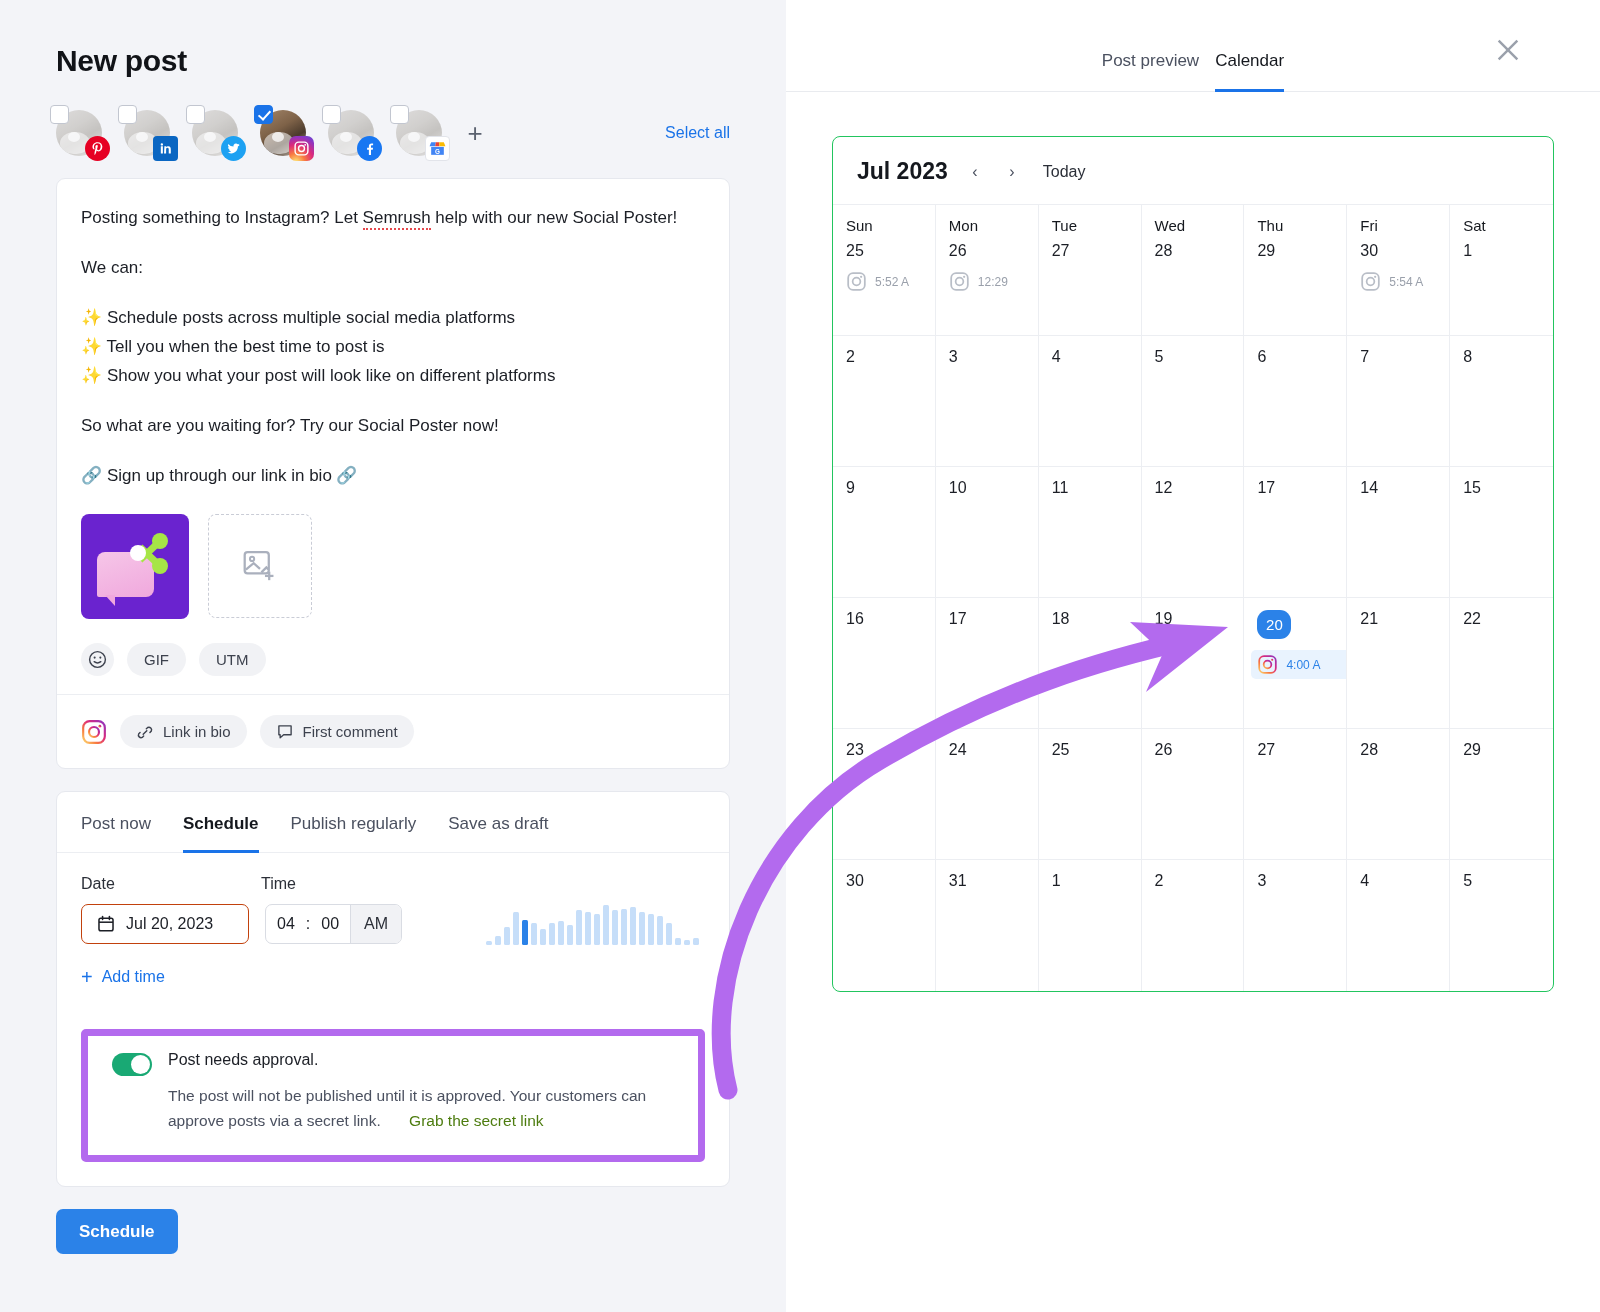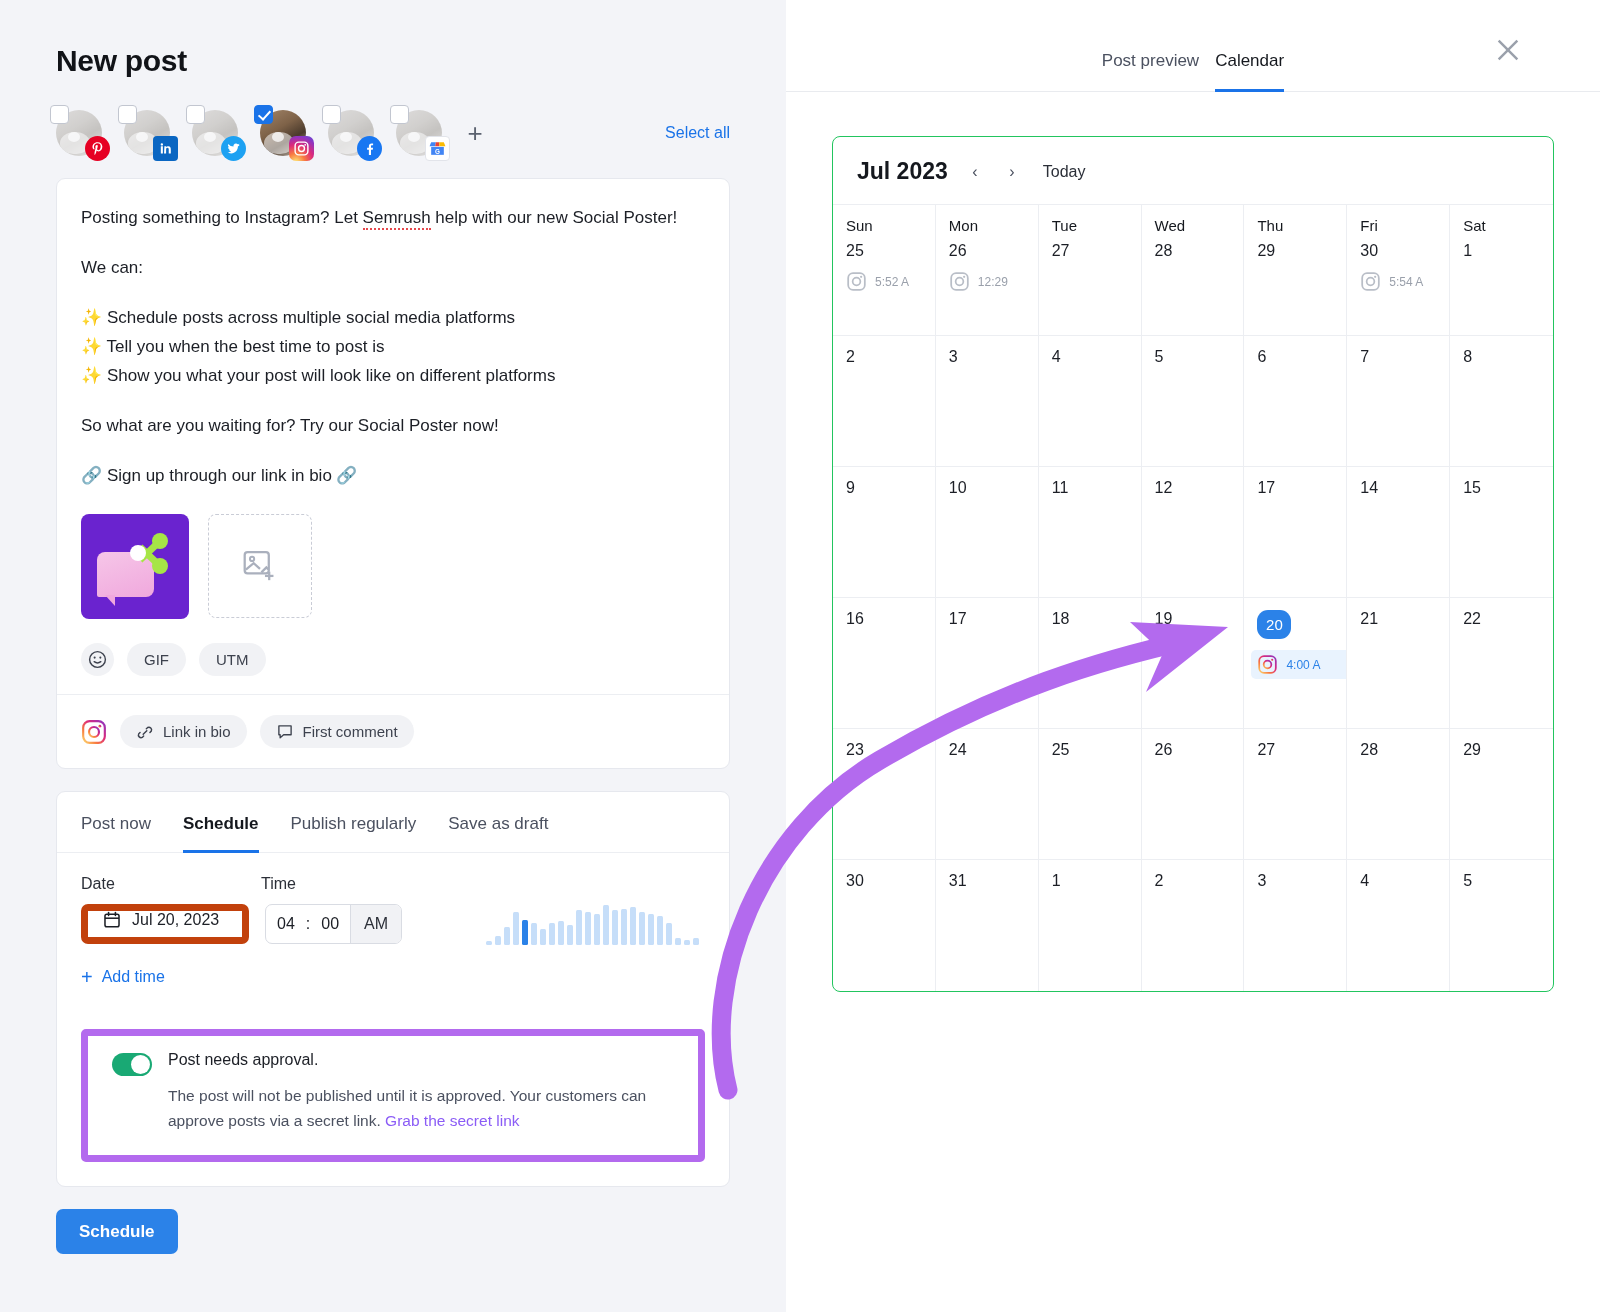--- a/index.html
+++ b/index.html
@@ -129,22 +129,22 @@
     padding:22px 0 16px 0; font-size:17px; color:#4b5160; cursor:pointer;
     border-bottom:3px solid transparent; margin-bottom:-1px;
   }
   .tab.active { color:#15181e; font-weight:bold; border-bottom-color:#1a73e8; }
 
   .sched-body { padding:22px 24px 24px 24px; position:relative; }
   .field-labels { display:flex; gap:0; font-size:16px; color:#2b2f38; margin-bottom:10px; }
   .lbl-date { width:180px; }
   .controls { display:flex; align-items:center; gap:16px; }
   .date-input {
-    height:40px; border:7px solid #c2410c; border-radius:7px; background:#fff;
-    display:flex; align-items:flex-start; gap:11px; padding:0 15px;
+    height:40px; border:1px solid #c2410c; border-radius:7px; background:#fff;
+    display:flex; align-items:center; gap:11px; padding:0 15px;
     font-size:16px; color:#1c1f26; cursor:pointer; min-width:168px;
   }
   .time-input {
     height:40px; border:1px solid #d9dce3; border-radius:7px; background:#fff;
     display:flex; align-items:stretch; overflow:hidden; font-size:16px; color:#1c1f26;
   }
   .time-input .seg { display:flex; align-items:center; padding:0 11px; }
   .time-input .ampm { background:#f1f2f5; border-left:1px solid #d9dce3; padding:0 13px; display:flex; align-items:center; color:#2b2f38; cursor:pointer; }
 
   .best-time-chart {
@@ -172,21 +172,21 @@
     position:relative; flex:0 0 40px; margin-top:2px; cursor:pointer;
   }
   .toggle::after {
     content:''; position:absolute; right:2px; top:2px; width:19px; height:19px;
     border-radius:50%; background:#fff;
   }
   .approval-title { font-size:16px; color:#1c1f26; }
   .approval-desc {
     font-size:15.5px; line-height:25px; color:#4b5160; margin-top:7px; margin-left:56px;
   }
-  .approval-desc a { color:#8b5cf6; text-decoration:none; }
+  .approval-desc a { color:#4d7c0f; text-decoration:none;margin-left:24px; }
 
   .actions { display:flex; gap:17px; margin-top:22px; }
   .btn {
     height:45px; border-radius:7px; padding:0 22px; font-size:17px;
     display:flex; align-items:center; justify-content:center; cursor:pointer; border:1px solid transparent;
   }
   .btn-primary { background:#2b82e8; color:#fff; font-weight:bold; }
   .btn-secondary { background:#eceef2; color:#3d424e; border-color:#e1e4ea; }
 
   

